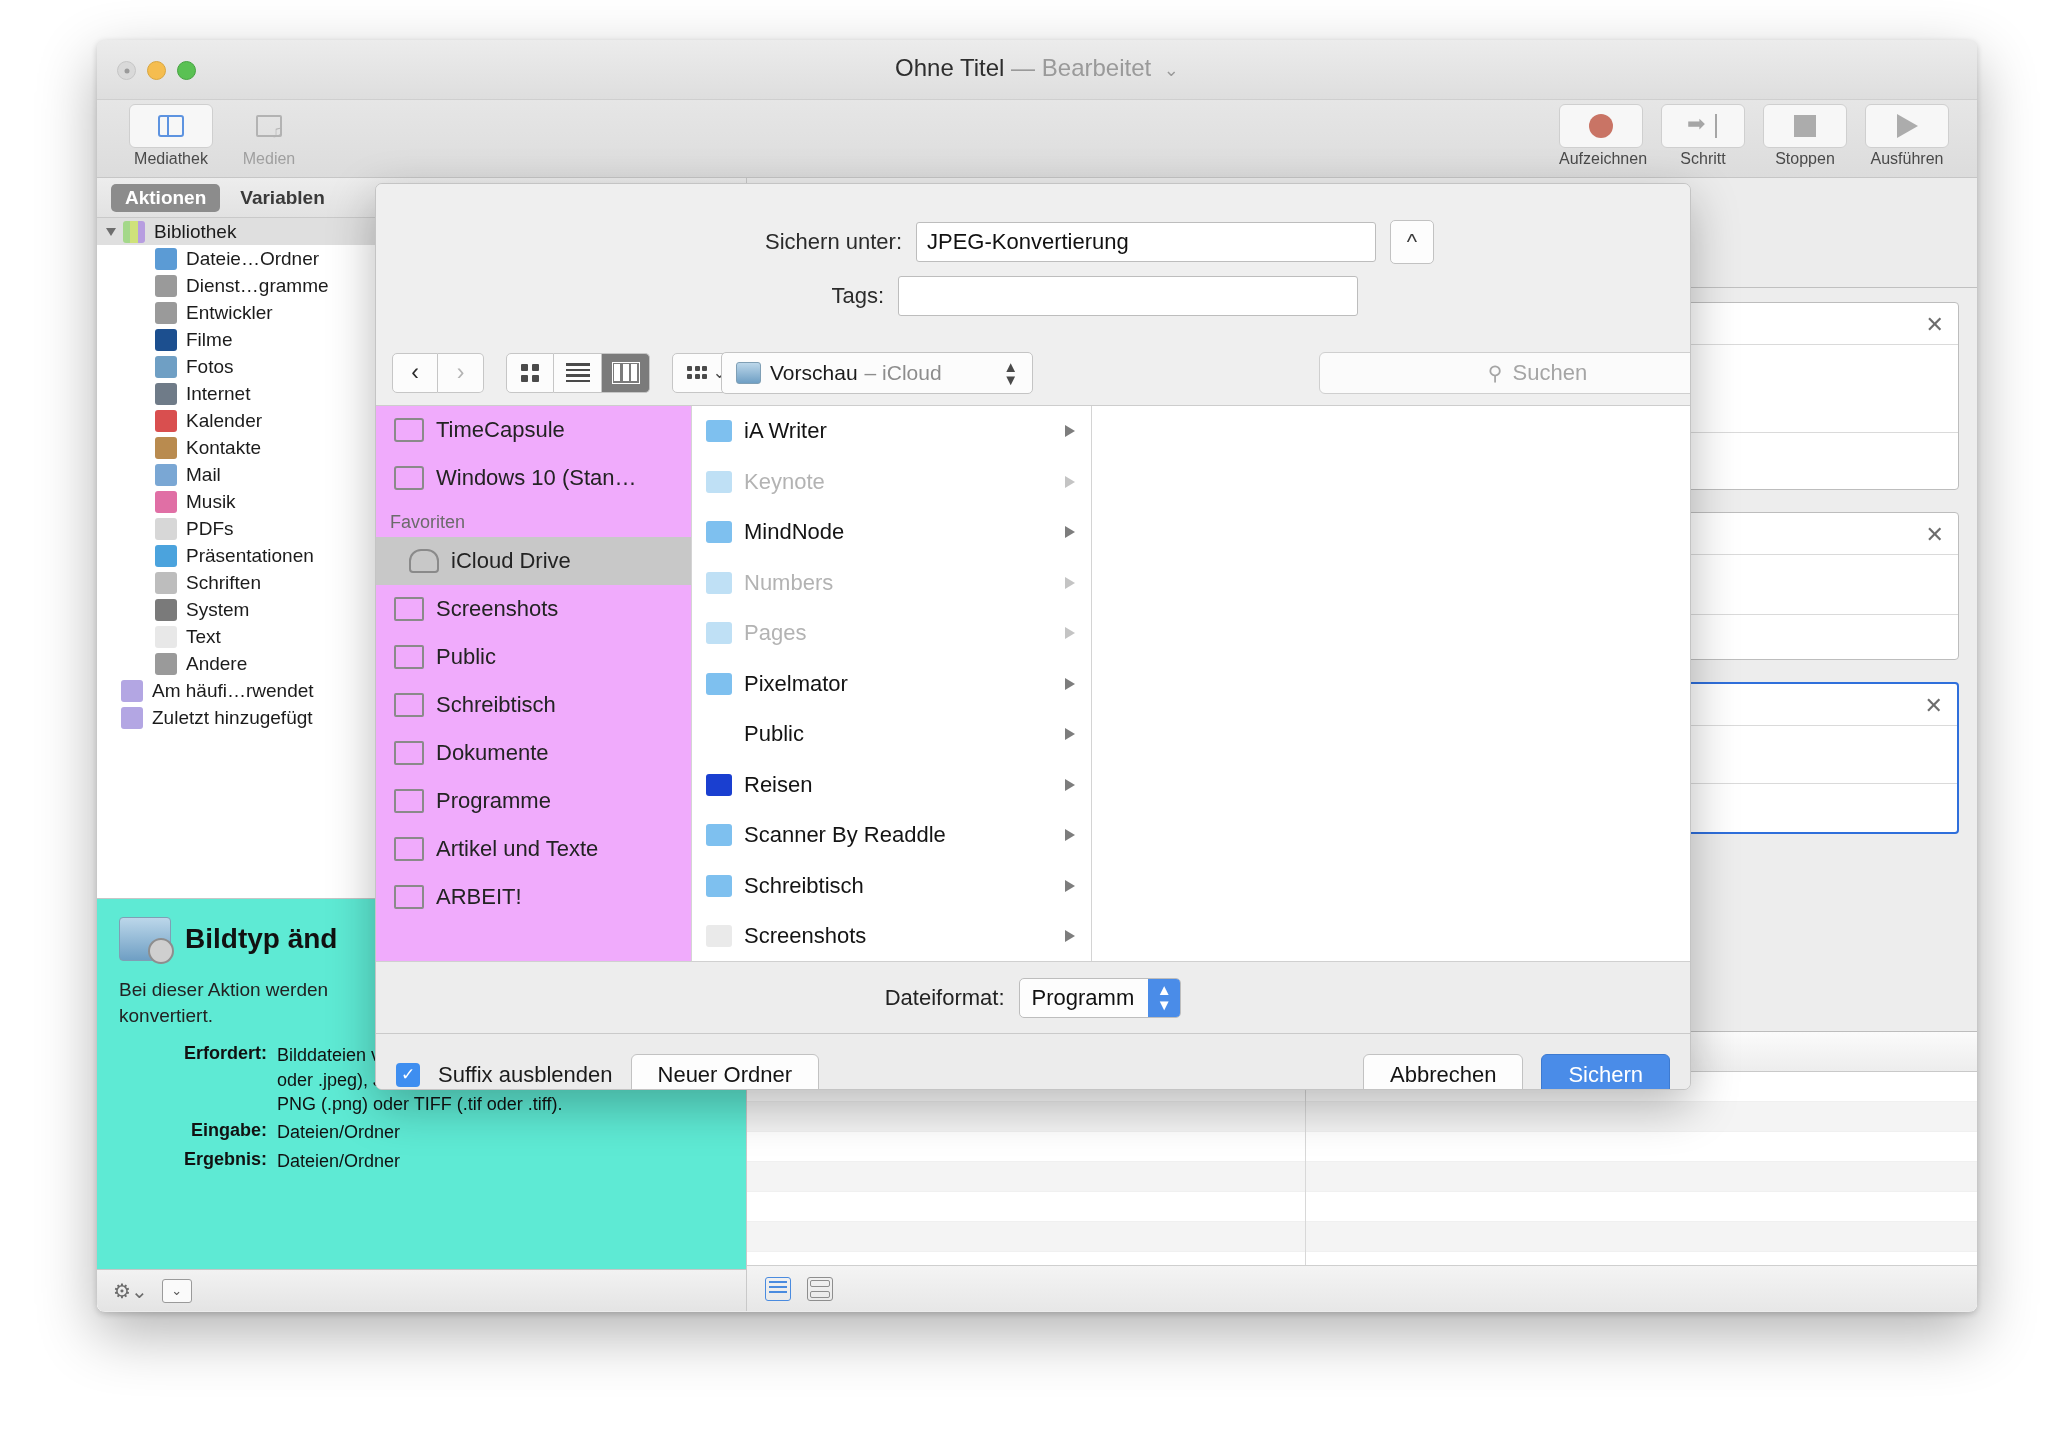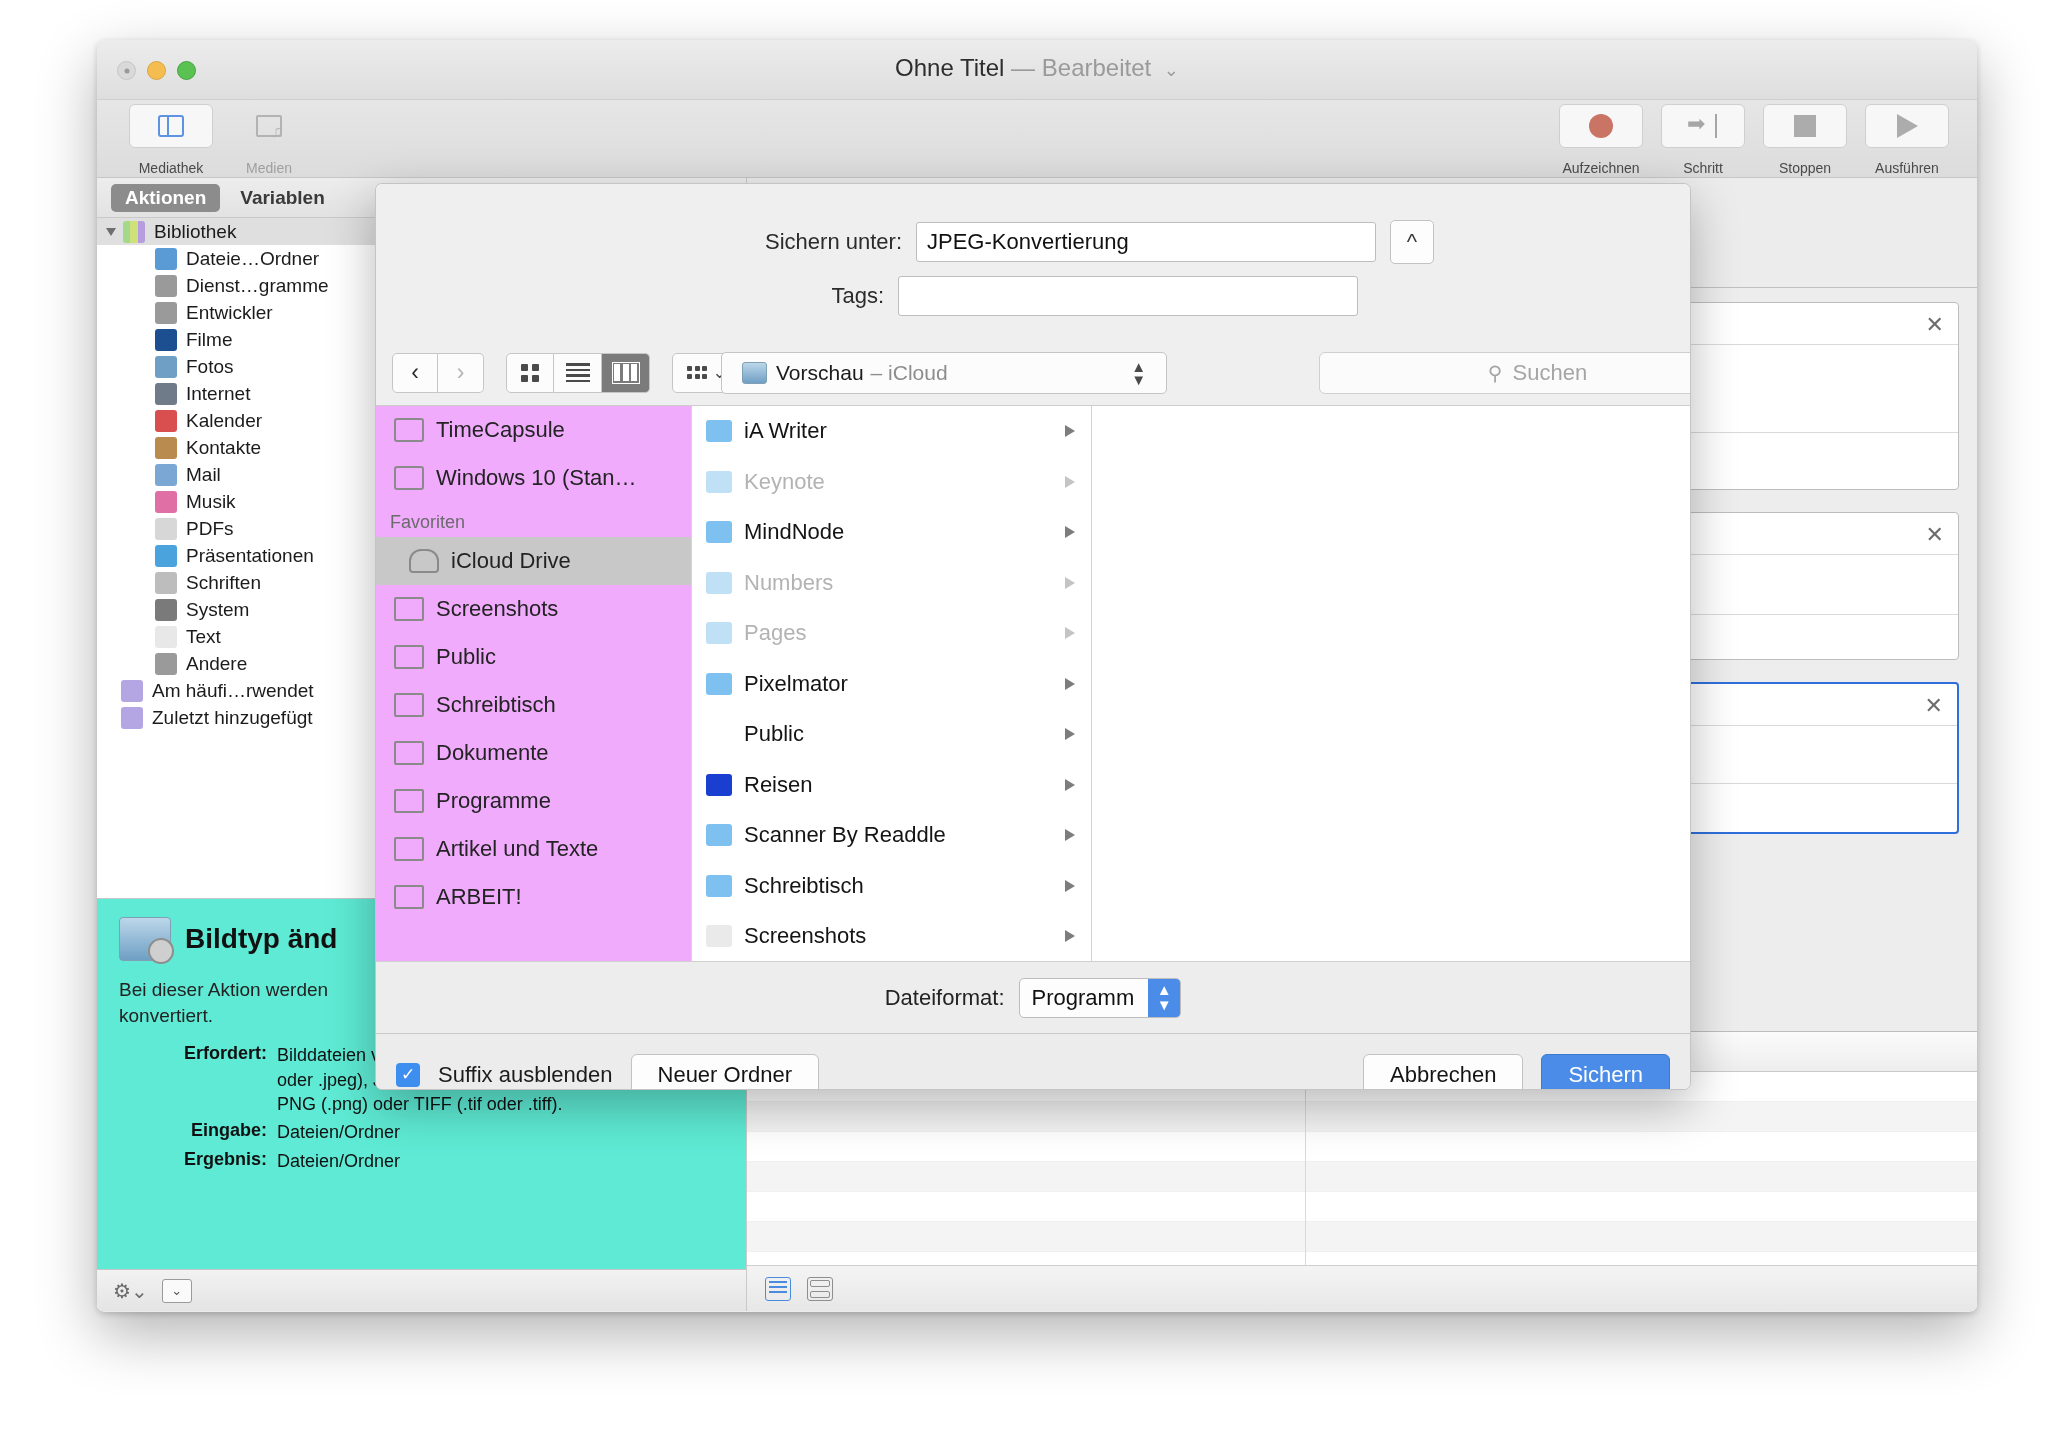--- a/index.html
+++ b/index.html
@@ -45,21 +45,21 @@
   }
   .tb-left{ position:absolute; left:32px; top:4px; display:flex; gap:14px; }
   .tb-right{ position:absolute; right:28px; top:4px; display:flex; gap:18px; }
   .tb-item{ width:84px; text-align:center; }
   .tb-btn{
     width:84px; height:44px; border-radius:6px;
     background:#f7f7f7; border:1px solid #cfcfcf;
     display:flex; align-items:center; justify-content:center;
   }
   .tb-btn.plain{ background:transparent; border:none; }
-  .tb-lbl{ font-size:14px; color:#4a4a4a; margin-top:12px; white-space:nowrap; }
+  .tb-lbl{ font-size:16px; color:#4a4a4a; margin-top:2px; white-space:nowrap; }
   .tb-lbl.dim{ color:#9f9f9f; }
 
   .ic-lib{ width:26px; height:22px; border:2.5px solid #5d93e0; border-radius:3px; position:relative; }
   .ic-lib:before{ content:""; position:absolute; left:7px; top:-2px; bottom:-2px; width:2px; background:#5d93e0;}
   .ic-media{ width:26px; height:22px; border:2.5px solid #b3b3b3; border-radius:2px; position:relative;}
   .ic-media:after{ content:"\266B"; position:absolute; right:-4px; bottom:-7px; font-size:17px; color:#b3b3b3;}
   .ic-rec{ width:24px;height:24px;border-radius:50%;background:#c97465; }
   .ic-step{ position:relative; width:28px; height:20px; }
   .ic-step:before{ content:"\27A1"; font-size:22px; color:#a6a6a6; position:absolute; left:-2px; top:-5px;}
   .ic-step:after{ content:""; position:absolute; right:0; top:-2px; width:2px; height:24px; background:#a6a6a6;}
@@ -179,23 +179,23 @@
   .grid4 i{ width:7px;height:7px;background:#4a4a4a;border-radius:1px; display:block;}
   .lines i{ display:block; width:24px;height:2.5px;background:#4a4a4a;margin:3px 0;}
   .cols i{ display:block; width:6px;height:17px;background:#fff; }
   .cols{ display:flex; gap:2.5px; border:1.5px solid #fff; padding:1.5px;}
   .arr-btn{ width:70px;height:40px;background:#fcfcfc;border:1px solid #c6c6c6;border-radius:5px;
      margin-left:22px; display:flex;align-items:center;justify-content:center;gap:5px;}
   .dots3{ display:grid; grid-template-columns:repeat(3,5px); gap:2.5px; }
   .dots3 i{ width:5px;height:5px;background:#4a4a4a;border-radius:1px;display:block;}
 
   .path-pop{
-    position:absolute; left:345px; width:446px; height:42px; background:#fcfcfc;
+    position:absolute; left:345px; width:312px; height:42px; background:#fcfcfc;
     border:1px solid #c4c4c4; border-radius:5px; display:flex; align-items:center;
-    padding:0 20px; font-size:21px; color:#1b1b1b;
+    padding:0 14px; font-size:21px; color:#1b1b1b;
   }
   .pp-ico{ width:25px;height:22px;border-radius:3px;margin-right:9px;
      background:linear-gradient(#bcd7ea,#6f9fc4); border:1px solid #7f9fb5; flex:none;}
   .pp-dim{ color:#8d8d8d; margin-left:7px; }
   .pp-stepper{ margin-left:auto; font-size:15px; color:#4a4a4a; line-height:.9; text-align:center;}
   .search-box{
     position:absolute; left:943px; width:437px; height:42px; background:#fbfbfb;
     border:1px solid #cfcfcf; border-radius:6px; display:flex; align-items:center;
     justify-content:center; gap:10px; font-size:22px; color:#a5a5a5;
   }

